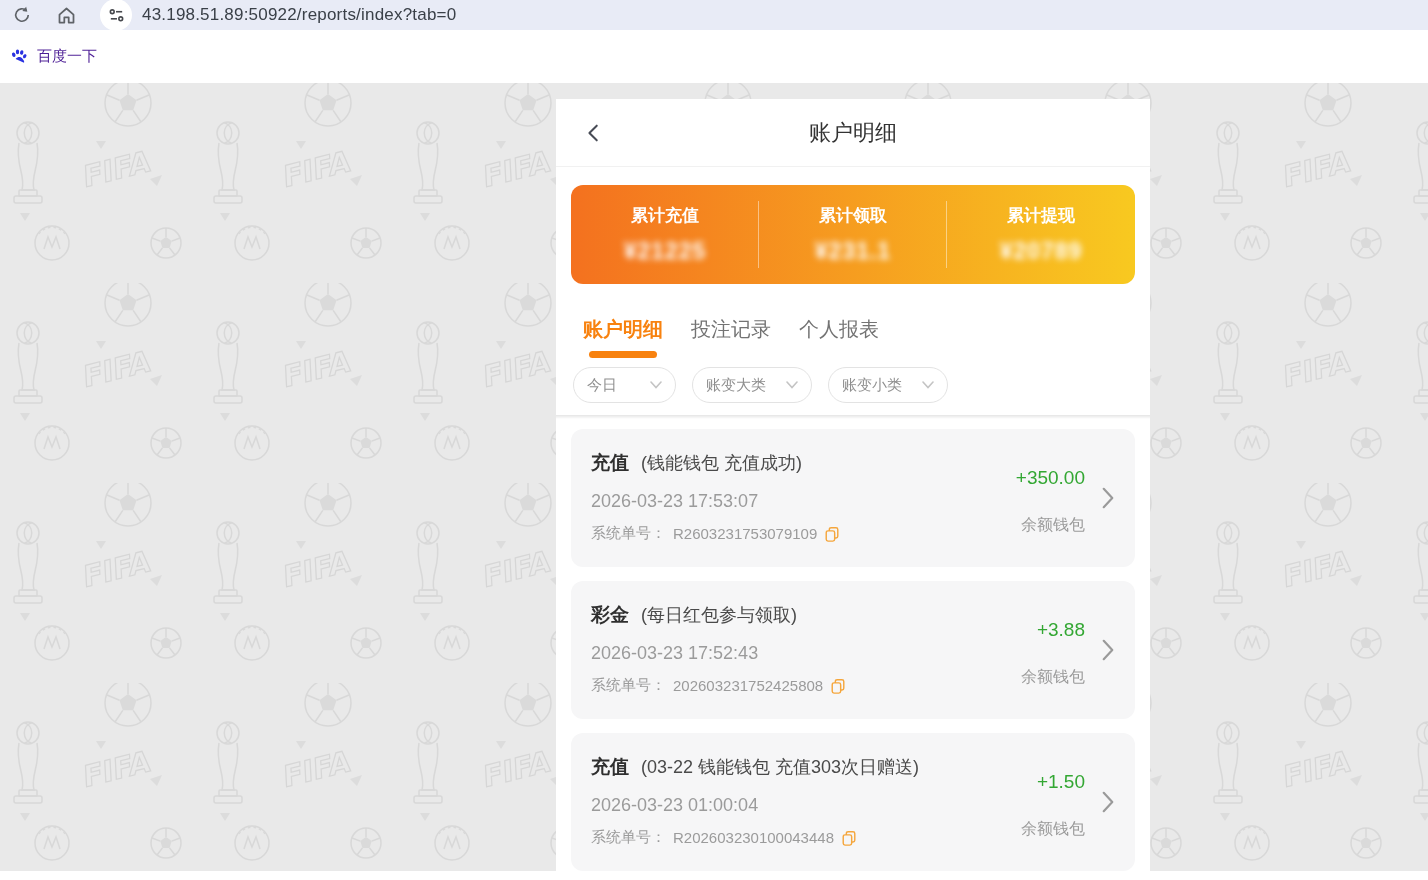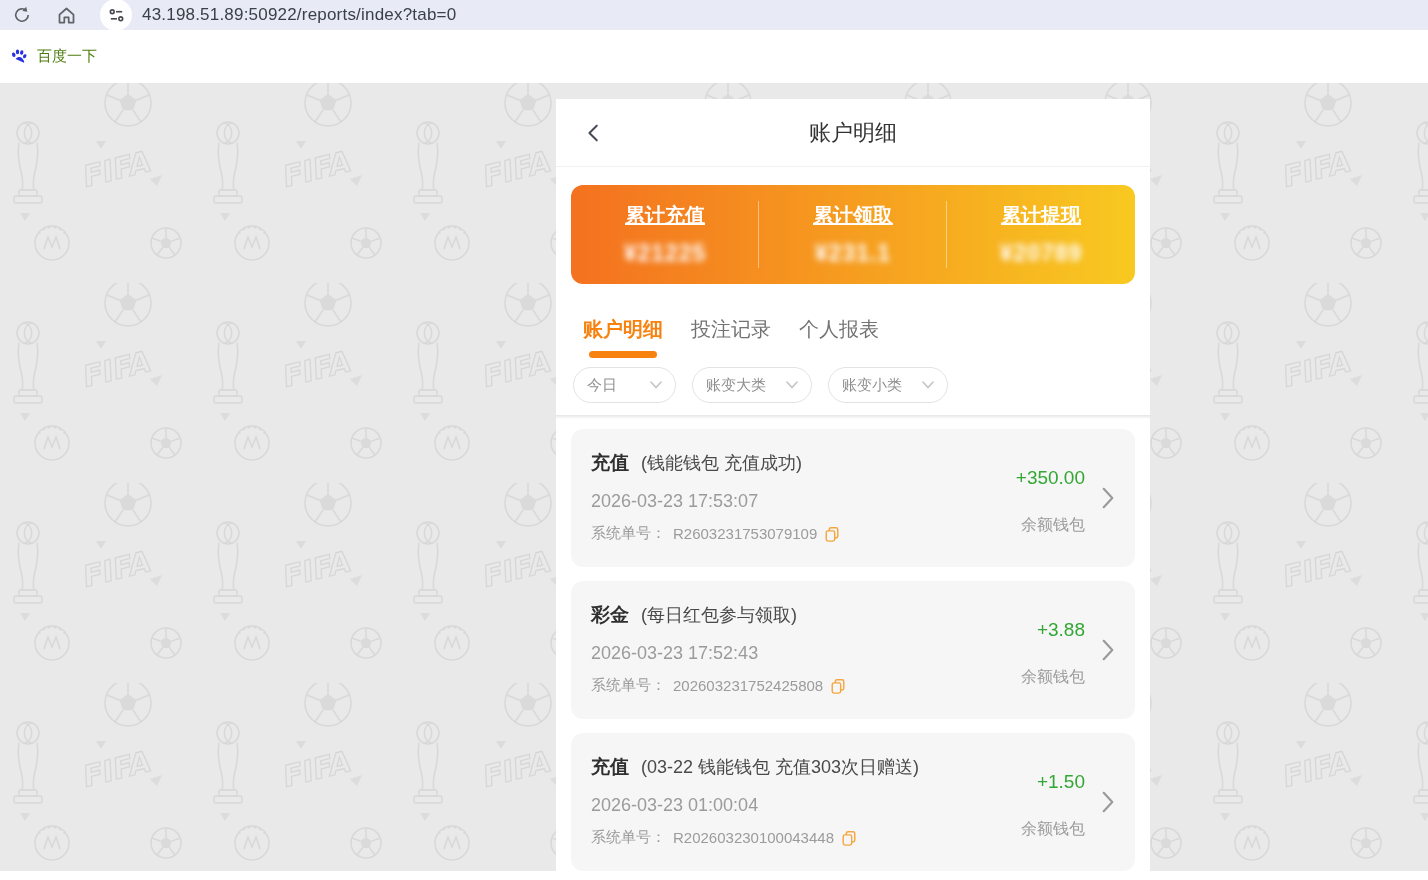--- a/index.html
+++ b/index.html
@@ -9,41 +9,41 @@
   
   .toolbar { height:30px; background:var(--toolbar-bg,#e8ebf6); display:flex; align-items:center; }
   .tb-btn { width:24px; height:24px; display:flex; align-items:center; justify-content:center; cursor:pointer; }
   .tb-reload { margin-left:10px; }
   .tb-home { margin-left:20px; }
   .site-chip { width:32px; height:32px; border-radius:50%; background:#fff; margin-left:22px;
                display:flex; align-items:center; justify-content:center; }
   .url-text { margin-left:10px; font-size:17px; color:#3a4048; letter-spacing:.2px; }
   .bookmarks { height:53px; background:#fff; display:flex; align-items:center; }
   .bm-item { display:flex; align-items:center; margin-left:10px; cursor:pointer; }
-  .bm-label { margin-left:9px; font-size:15px; color:#4d7c0f; }
+  .bm-label { margin-left:9px; font-size:15px; color:#4c1d95; }
 
   
   .main { position:relative; width:1428px; height:788px; background:#e9e9e9; overflow:hidden; }
   .bg-pattern { position:absolute; left:0; top:0; }
 
   
   .panel { position:absolute; left:556px; top:16px; width:594px; height:788px; background:#fff;
            display:flex; flex-direction:column; overflow:hidden; }
   .navbar { height:68px; position:relative; border-bottom:1px solid #f1f1f1; flex:none; }
   .back-btn { position:absolute; left:27px; top:50%; transform:translateY(-50%); width:22px; height:22px; cursor:pointer; }
   .nav-title { line-height:67px; text-align:center; font-size:22px; color:#333; }
 
   .stats-card { margin:18px 15px 0; height:99px; border-radius:12px; flex:none;
                 background:linear-gradient(90deg,var(--grad-start,#f4711f),var(--grad-end,#f8c920));
                 display:flex; align-items:stretch; }
   .stat { flex:1; position:relative; display:flex; flex-direction:column; align-items:center;
           justify-content:center; color:#fff; }
   .stat:not(:last-child)::after { content:""; position:absolute; right:0; top:16%; height:68%;
           width:1px; background:rgba(255,255,255,.45); }
-  .stat-label { font-size:20px; font-weight:bold;text-decoration:underline; }
+  .stat-label { font-size:17px; font-weight:bold; }
   .stat-value { margin-top:11px; font-size:23px; font-weight:bold; letter-spacing:1px; filter:blur(3px); }
 
   .tabs { display:flex; gap:28px; margin:32px 0 0 27px; flex:none; }
   .tab { font-size:20px; color:#737373; position:relative; padding-bottom:15px; cursor:pointer; }
   .tab.active { color:var(--accent,#f8820f); font-weight:bold; }
   .tab.active::after { content:""; position:absolute; left:6px; right:6px; bottom:0; height:7px;
                        border-radius:4px; background:var(--accent,#f8820f); }
 
   .filters { display:flex; gap:16px; margin:9px 0 0 17px; flex:none; }
   .pill { height:36px; border:1px solid #e3e3e3; border-radius:18px; background:#fff;

